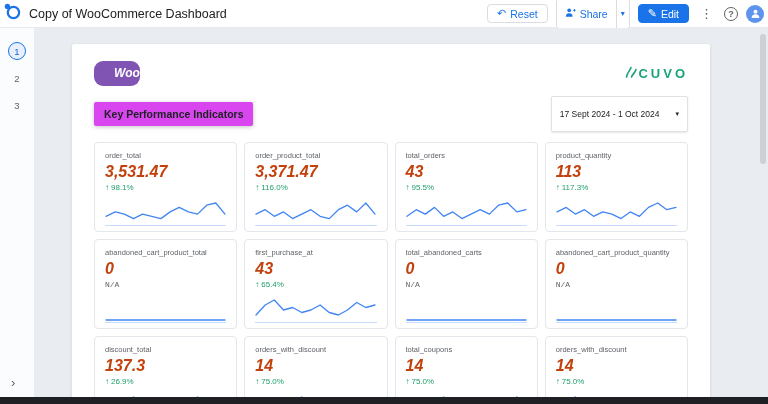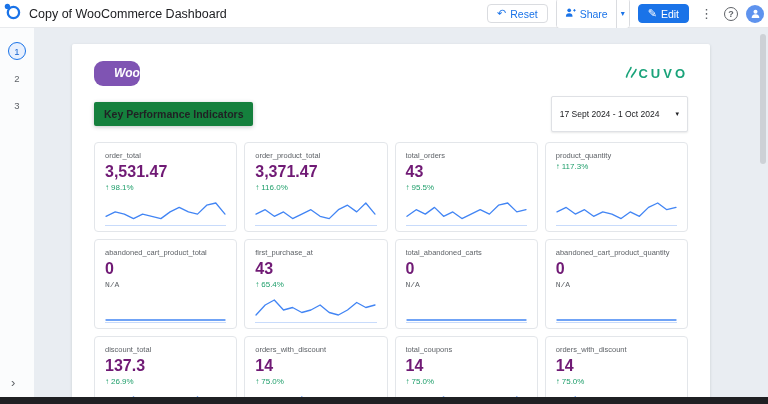--- a/index.html
+++ b/index.html
@@ -38,32 +38,32 @@
   .canvas { background:#fff; border-radius:2px; box-shadow:0 1px 3px rgba(60,64,67,.18);
             padding:16px 22px; min-height:520px; }
 
   .logo-row { display:flex; align-items:center; justify-content:space-between; height:26px; }
   .woo-logo { width:46px; height:25px; background:#7f54b3; border-radius:9px; color:#fff;
               font-weight:bold; font-style:italic; font-size:12px; display:flex; align-items:center; justify-content:center;padding-left:20px; }
   .cuvo { display:flex; align-items:center; color:#1aa37a; font-weight:bold;
           font-size:13px; letter-spacing:3px; }
 
   .kpi-header-row { display:flex; align-items:center; justify-content:space-between; margin-top:10px; }
-  .kpi-heading { background:#15803d; box-shadow:0 1px 4px rgba(60,64,67,.3); border-radius:2px;
+  .kpi-heading { background:#d946ef; box-shadow:0 1px 4px rgba(60,64,67,.3); border-radius:2px;
                  padding:6px 10px; font-size:10.5px; font-weight:bold; color:#202124; }
   .date-select { background:#fff; border:1px solid #dfe1e5; box-shadow:0 1px 2px rgba(60,64,67,.12);
                  border-radius:2px; padding:12px 8px; font-size:8.5px; color:#202124;
                  display:flex; align-items:center; gap:16px; cursor:pointer; }
   .date-caret { font-size:7px; color:#202124; }
 
   .kpi-grid { display:grid; grid-template-columns:repeat(4,1fr); gap:7px; margin-top:10px; grid-auto-rows:90px; }
   .kpi-card { background:#fff; border:1px solid #e3e6ea; border-radius:4px; padding:8px 10px 5px;
               display:flex; flex-direction:column; overflow:hidden; cursor:pointer; }
   .kpi-label { font-size:7.5px; color:#5f6368; white-space:nowrap; overflow:hidden; text-overflow:ellipsis; }
-  .kpi-value { font-size:16px; font-weight:bold; color:#701a75; margin-top:3px; }
+  .kpi-value { font-size:16px; font-weight:bold; color:#c2410c; margin-top:3px;font-style:italic; }
   .kpi-delta { font-size:8px; color:#1e9e6a; margin-top:2px; display:flex; align-items:center; gap:2px; }
   .kpi-delta.na { color:#5f6368;font-family:Liberation Mono, monospace; }
   .kpi-spark { margin-top:auto; height:27px; position:relative; border-bottom:1px solid #c8dbfb; }
   .kpi-spark svg { position:absolute; left:0; bottom:0; }
 
   .vscroll { position:absolute; right:2px; top:6px; width:6px; height:130px; background:#cdd1d6; border-radius:3px; cursor:pointer; }
   .bottom-bar { position:absolute; left:0; right:0; bottom:0; height:7px; background:#1f2023; z-index:6; cursor:pointer; }
 </style>
 </head>
 <body>
@@ -186,20 +186,21 @@
           </div>
           <div class="kpi-spark">
               <svg width="121" height="26" viewBox="0 0 121 26">
                 <polyline points="1.0,17.3 10.2,10.7 19.3,15.1 28.5,8.4 37.6,17.3 46.8,12.9 55.9,19.6 65.1,15.1 74.2,10.7 83.4,15.1 92.5,6.2 101.7,4.0 110.8,12.9 120.0,10.7" fill="none" stroke="#4285f4" stroke-width="1.3" stroke-linejoin="round" stroke-linecap="round"></polyline>
               </svg>
             </div>
         </div>
 
         <div class="kpi-card">
           <div class="kpi-label">product_quantity</div>
+          <div class="kpi-value">113</div>
           <div class="kpi-delta">
             <span class="delta-arrow">↑</span>
             <span class="delta-value">117.3%</span>
           </div>
           <div class="kpi-spark">
               <svg width="121" height="26" viewBox="0 0 121 26">
                 <polyline points="1.0,12.9 10.2,8.4 19.3,15.1 28.5,10.7 37.6,17.3 46.8,12.9 55.9,15.1 65.1,19.6 74.2,12.9 83.4,17.3 92.5,8.4 101.7,4.0 110.8,10.7 120.0,8.4" fill="none" stroke="#4285f4" stroke-width="1.3" stroke-linejoin="round" stroke-linecap="round"></polyline>
               </svg>
             </div>
         </div>

